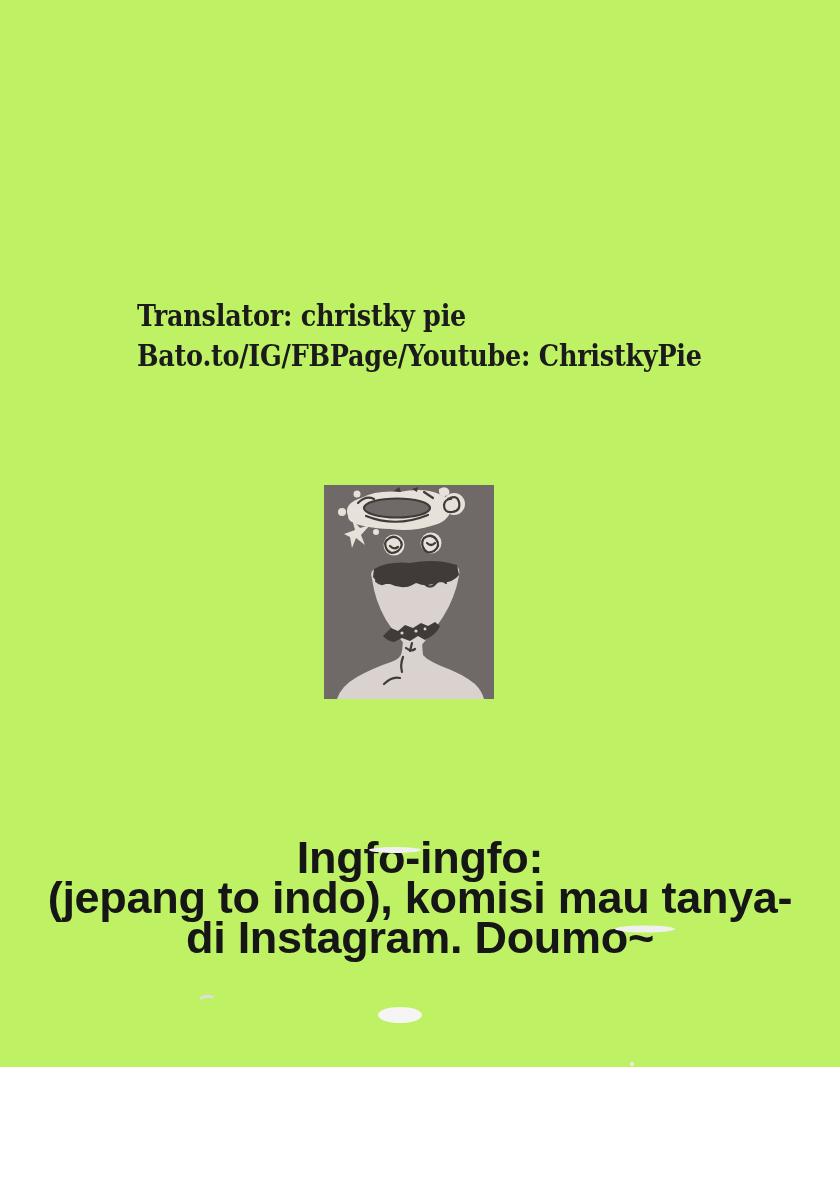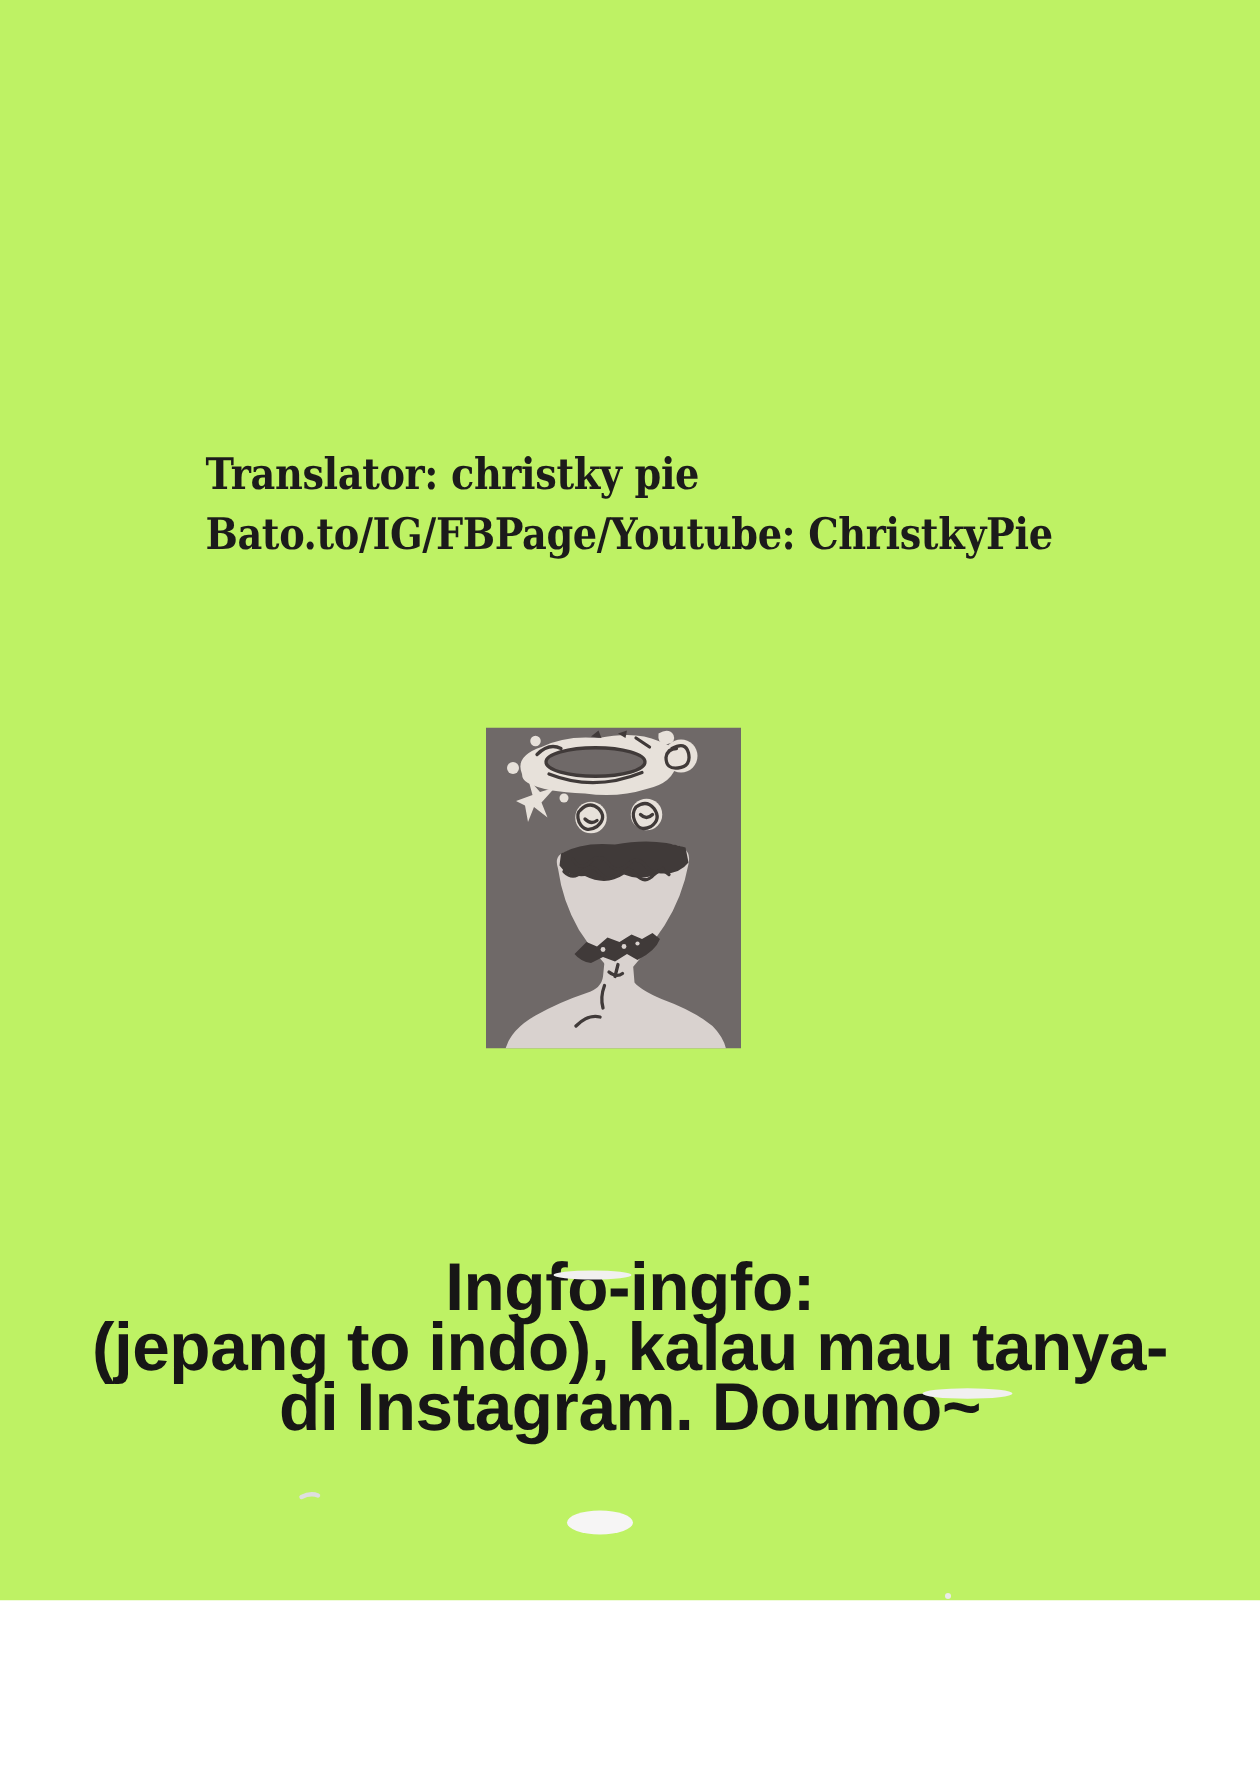--- a/index.html
+++ b/index.html
@@ -90,21 +90,21 @@
       <g fill="#d9d2cf">
         <circle cx="78" cy="148" r="1.6"></circle>
         <circle cx="92" cy="146" r="1.6"></circle>
         <circle cx="101" cy="144" r="1.4"></circle>
       </g>
     </svg>
   </div>
 
   <div class="info">
     <span class="line">Ingfo-ingfo:</span>
-    <span class="line">(jepang to indo), kalau mau tanya-</span>
+    <span class="line">(jepang to indo), komisi mau tanya-</span>
     <span class="line">di Instagram. Doumo~</span>
   </div>
 
   <svg class="artifacts" viewBox="0 0 840 1189">
     <ellipse cx="395" cy="850" rx="26" ry="3" fill="#f1f0f0"></ellipse>
     <ellipse cx="645" cy="929" rx="30" ry="3.5" fill="#f1f0f0"></ellipse>
     <ellipse cx="400" cy="1015" rx="22" ry="8" fill="#f6f5f5"></ellipse>
     <path d="M201,998 q6,-3 11,-1" stroke="#dedede" stroke-width="3" fill="none" stroke-linecap="round"></path>
     <path d="M452,1092 q9,-7 16,-4 q7,3 12,-4 q4,-5 10,-8" stroke="#e2e2e2" stroke-width="4.5" fill="none" stroke-linecap="round"></path>
     <path d="M446,1094 q9,-3 15,-1" stroke="#ececec" stroke-width="3" fill="none" stroke-linecap="round"></path>

